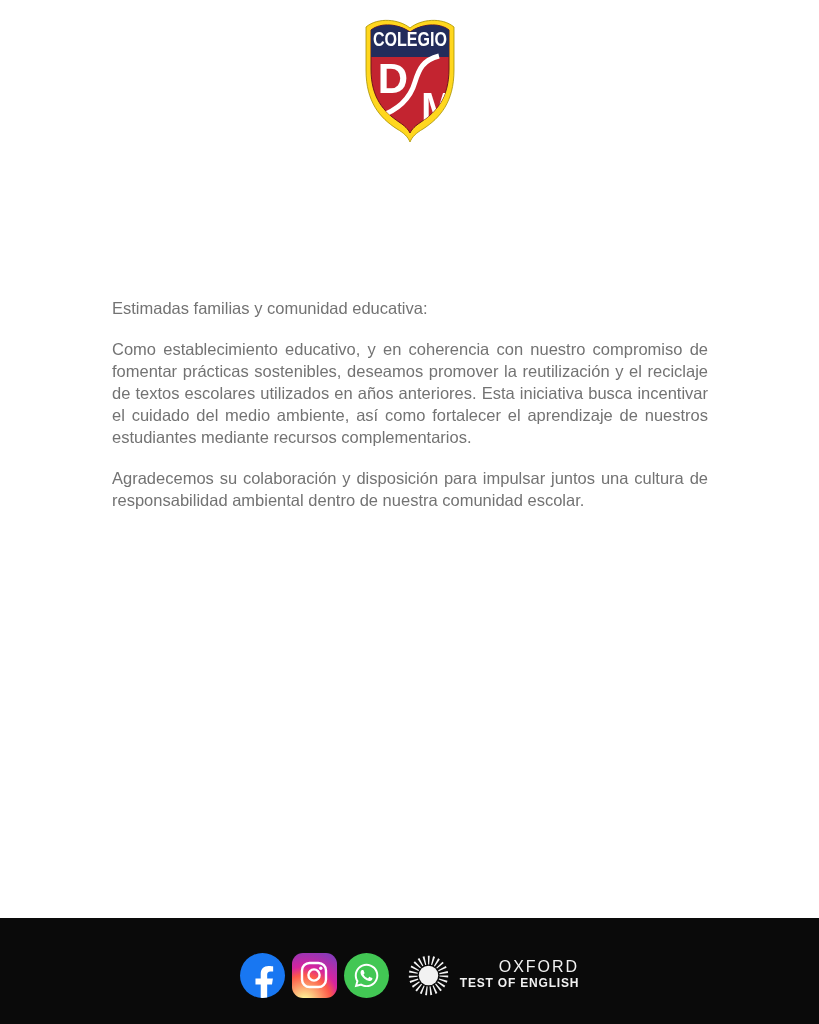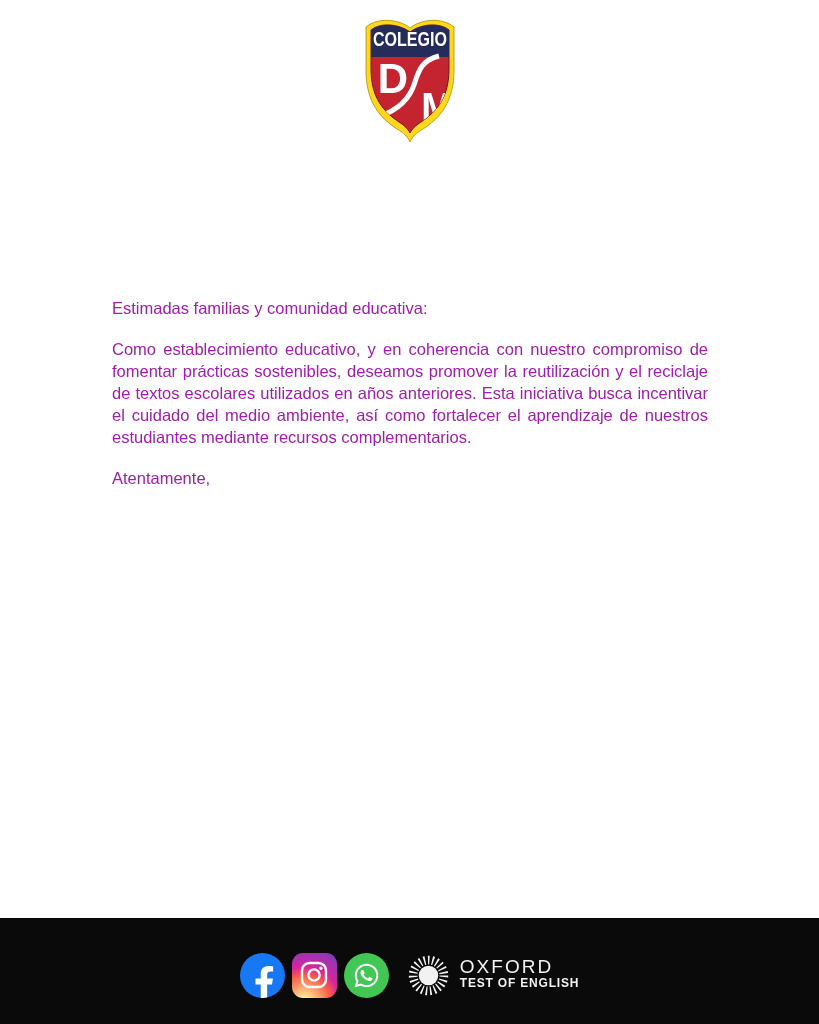--- a/index.html
+++ b/index.html
@@ -26,21 +26,21 @@
   }
   .crest svg { display: block; width: 100%; height: 100%; }
   .crest text { font-family: "Liberation Sans", sans-serif; font-weight: bold; fill: #ffffff; }
 
   
   .letter {
     position: absolute;
     top: 297px;
     left: 112px;
     width: 596px;
-    color: #a21caf;
+    color: #737373;
     font-size: 16.5px;
     line-height: 22px;
   }
   .letter p {
     text-align: justify;
     white-space: pre-line;
     margin-bottom: 19px;
   }
   .letter p.no-justify { text-align: left; }
 
@@ -83,24 +83,25 @@
     border-radius: 50%;
   }
   .oxford {
     display: flex;
     align-items: center;
     margin-left: 11px;
   }
   .oxford-sunburst { width: 43px; height: 43px; margin-right: 10px; }
   .oxford-text { color: #f2f2f2; }
   .oxford-line1 {
-    font-size: 19px;
+    font-size: 16px;
     font-weight: 400;
     letter-spacing: 2px;
     line-height: 16px;
+    text-align: right;
   }
   .oxford-line2 {
     font-size: 12px;
     font-weight: 700;
     letter-spacing: 0.8px;
     line-height: 17px;
   }
 </style>
 </head>
 <body>
@@ -128,21 +129,21 @@
         <path d="M 78,42 C 62,46 58,55 54,68 C 50,82 41,95 17,103" fill="none" stroke="#ffffff" stroke-width="5"></path>
       </g>
 
       <text x="49" y="32" font-size="21" text-anchor="middle" textLength="74" lengthAdjust="spacingAndGlyphs">COLEGIO</text>
     </svg>
   </div>
 
   <div class="letter">
     <p class="no-justify">Estimadas familias y comunidad educativa:</p>
     <p>Como establecimiento educativo, y en coherencia con nuestro compromiso de fomentar prácticas sostenibles, deseamos promover la reutilización y el reciclaje de textos escolares utilizados en años anteriores. Esta iniciativa busca incentivar el cuidado del medio ambiente, así como fortalecer el aprendizaje de nuestros estudiantes mediante recursos complementarios.</p>
-    <p class="no-justify">Atentamente,</p>
+    <p>Agradecemos su colaboración y disposición para impulsar juntos una cultura de responsabilidad ambiental dentro de nuestra comunidad escolar.</p>
   </div>
 
   <div class="footer">
     <div class="footer-row">
 
       <div class="social-icon icon-facebook">
         <svg viewBox="0 0 320 512">
           <path fill="#ffffff" d="M279.14 288l14.22-92.66h-88.91v-60.13c0-25.35 12.42-50.06 52.24-50.06h40.42V6.26S260.43 0 225.36 0c-73.22 0-121.08 44.38-121.08 124.72v70.62H22.89V288h81.39v224h100.17V288z"></path>
         </svg>
       </div>

